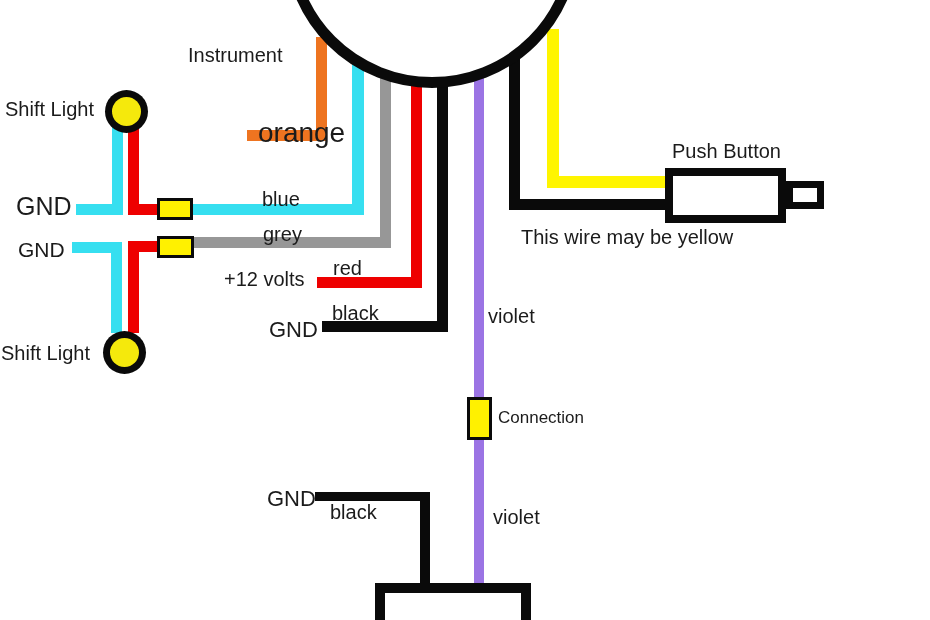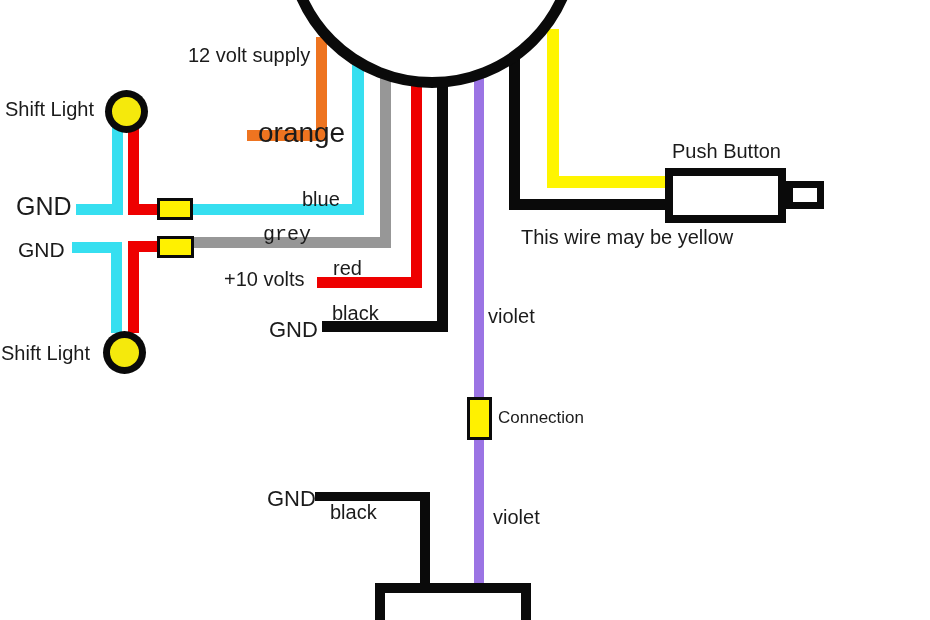--- a/index.html
+++ b/index.html
@@ -77,29 +77,29 @@
   <div class="conn" style="left: 467px; top: 397px; width: 25px; height: 43px; background-color: rgb(255, 241, 0);"></div>
 
   <div class="box" style="left:786px;top:181px;width:38px;height:28px;border-width:7px;"></div>
   <div class="box" style="left:665px;top:168px;width:121px;height:55px;border-width:8px;"></div>
 
   <div class="box" style="left:375px;top:583px;width:156px;height:60px;border-width:10px;"></div>
 
   <div class="lbl" style="left:5px;top:98px;font-size:20px;">Shift Light</div>
 
   <div class="lbl" style="left:188px;top:44px;font-size:20px;line-height:23px;">
-    <div>12 volt supply</div>
+    <div>Instrument</div>
   </div>
 
   <div class="lbl" style="left:258px;top:117px;font-size:28px;">orange</div>
   <div class="lbl" style="left:16px;top:192px;font-size:25px;">GND</div>
-  <div class="lbl" style="left:262px;top:188px;font-size:20px;margin-left:40px;">blue</div>
-  <div class="lbl" style="left:263px;top:223px;font-size:20px;font-family:Liberation Mono, monospace;">grey</div>
+  <div class="lbl" style="left:262px;top:188px;font-size:20px;">blue</div>
+  <div class="lbl" style="left:263px;top:223px;font-size:20px;">grey</div>
   <div class="lbl" style="left:18px;top:238px;font-size:21px;">GND</div>
-  <div class="lbl" style="left:224px;top:268px;font-size:20px;">+10 volts</div>
+  <div class="lbl" style="left:224px;top:268px;font-size:20px;">+12 volts</div>
   <div class="lbl" style="left:333px;top:257px;font-size:20px;">red</div>
   <div class="lbl" style="left:332px;top:302px;font-size:20px;">black</div>
   <div class="lbl" style="left:269px;top:317px;font-size:22px;">GND</div>
   <div class="lbl" style="left:488px;top:305px;font-size:20px;">violet</div>
   <div class="lbl" style="left:1px;top:342px;font-size:20px;">Shift Light</div>
 
   <div class="lbl" style="left:521px;top:226px;font-size:20px;">This wire may be yellow</div>
   <div class="lbl" style="left:672px;top:140px;font-size:20px;">Push Button</div>
 
   <div class="lbl" style="left:498px;top:408px;font-size:17px;">Connection</div>

